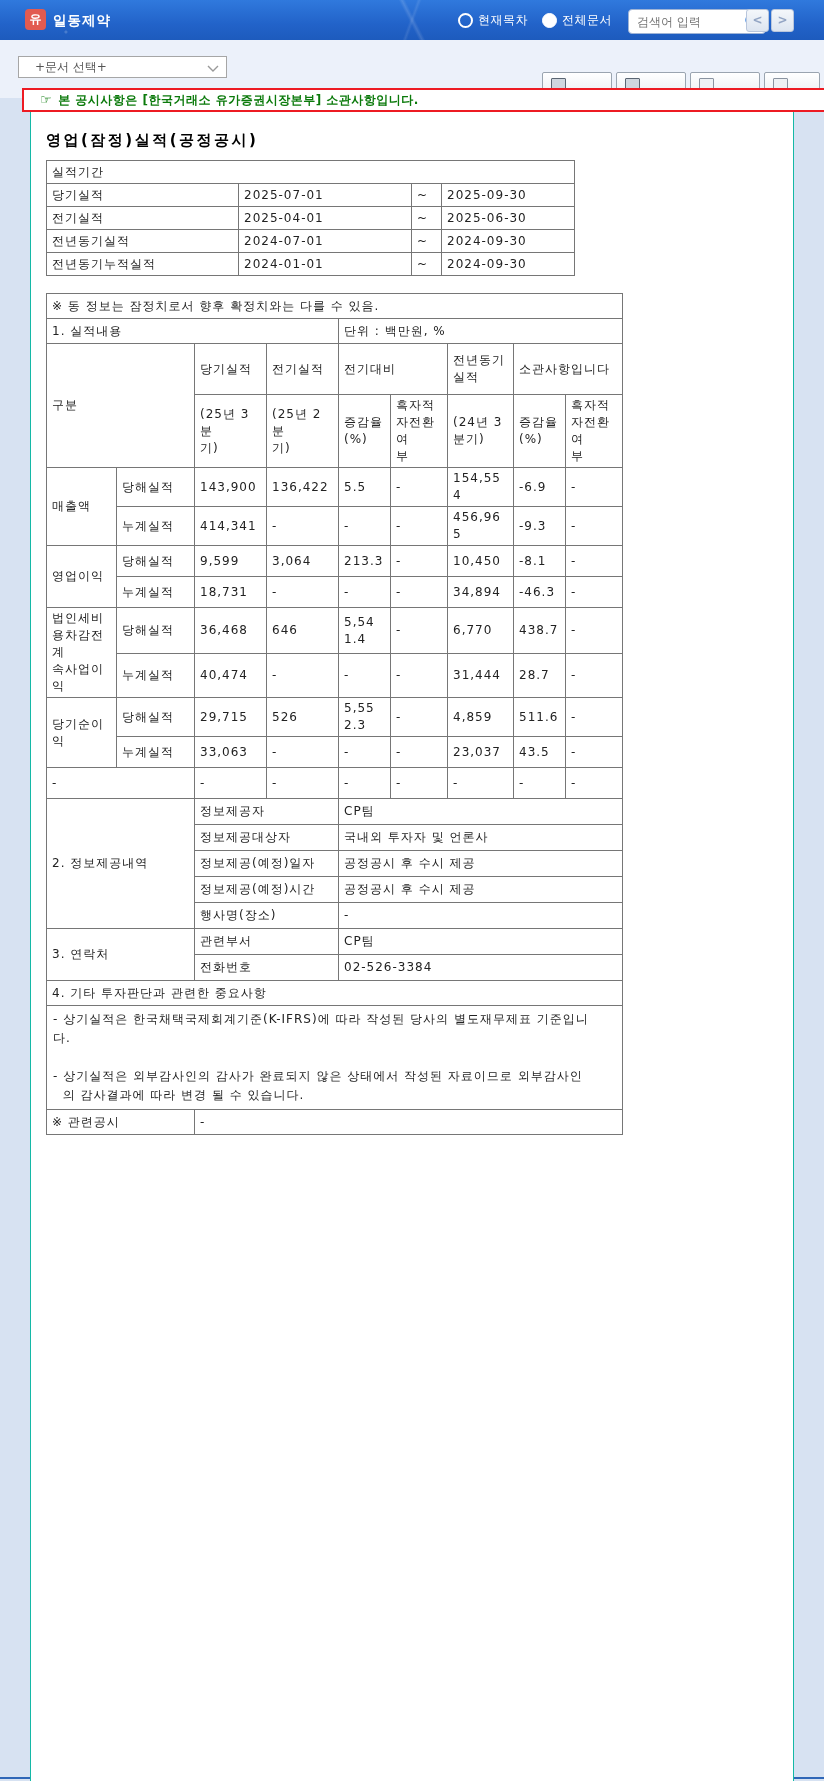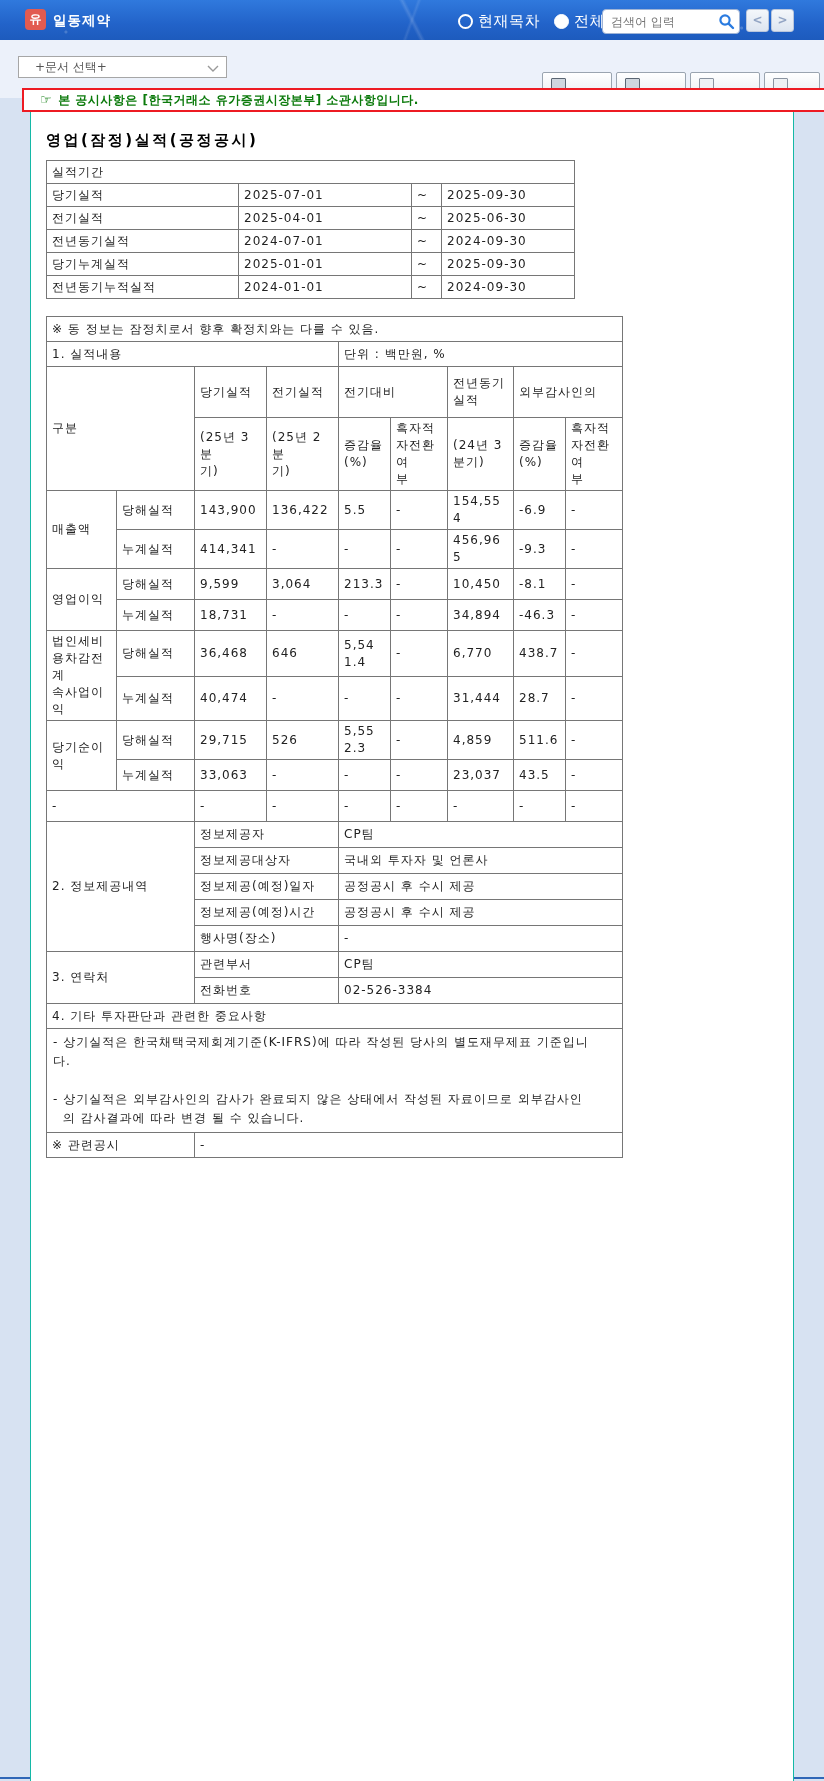--- a/index.html
+++ b/index.html
@@ -36,23 +36,23 @@
   }
   .radio-group{position:absolute;left:458px;top:12px;display:flex;align-items:center;}
   .radio-ring{
     width:11px;height:11px;border:2px solid #fff;border-radius:50%;
     background:transparent;display:inline-block;
   }
   .radio-solid{
     width:13px;height:13px;border:1px solid #fff;border-radius:50%;
     background:#ffffff;display:inline-block;
   }
-  .radio-label{color:#ffffff;font-size:15px;margin:0 14px 0 5px;letter-spacing:.5px;}
+  .radio-label{color:#ffffff;font-size:12px;margin:0 14px 0 5px;letter-spacing:.5px;}
   .search-box{
-    position:absolute;left:602px;top:9px;width:136px;height:23px;
+    position:absolute;left:628px;top:9px;width:136px;height:23px;
     background:#ffffff;border:1px solid #9fb4d6;border-radius:4px;
   }
   .search-box input{
     position:absolute;left:6px;top:2px;width:102px;height:17px;border:0;outline:0;
     font-size:12px;color:#333;font-family:"DejaVu Sans", sans-serif;background:transparent;
   }
   .search-box svg{position:absolute;right:4px;top:3px;}
   .nav-btn{
     position:absolute;top:9px;width:23px;height:23px;border-radius:3px;
     border:1px solid #b9c6dc;background:linear-gradient(#f4f7fb,#dde5f0);
@@ -190,26 +190,20 @@
       <td>전기실적</td>
       <td>2025-04-01</td>
       <td>~</td>
       <td>2025-06-30</td>
     </tr>
     <tr class="r-p">
       <td>전년동기실적</td>
       <td>2024-07-01</td>
       <td>~</td>
       <td>2024-09-30</td>
-    </tr>
-    <tr class="r-p">
-      <td>당기누계실적</td>
-      <td>2025-01-01</td>
-      <td>~</td>
-      <td>2025-09-30</td>
     </tr>
     <tr class="r-p">
       <td>전년동기누적실적</td>
       <td>2024-01-01</td>
       <td>~</td>
       <td>2024-09-30</td>
     </tr>
   </tbody>
     </table>
 
@@ -233,21 +227,21 @@
       <td colspan="4">1. 실적내용</td>
       <td colspan="5">단위 : 백만원, %</td>
     </tr>
     <tr class="r-h1">
       <td colspan="2" rowspan="2">구분</td>
       <td>당기실적</td>
       <td>전기실적</td>
       <td colspan="2">전기대비</td>
       <td class="pre">전년동기
 실적</td>
-      <td colspan="2">외부감사인의</td>
+      <td colspan="2">소관사항입니다</td>
     </tr>
     <tr class="r-h2">
       <td class="pre">(25년 3분
 기)</td>
       <td class="pre">(25년 2분
 기)</td>
       <td class="pre">증감율
 (%)</td>
       <td class="pre">흑자적
 자전환여

